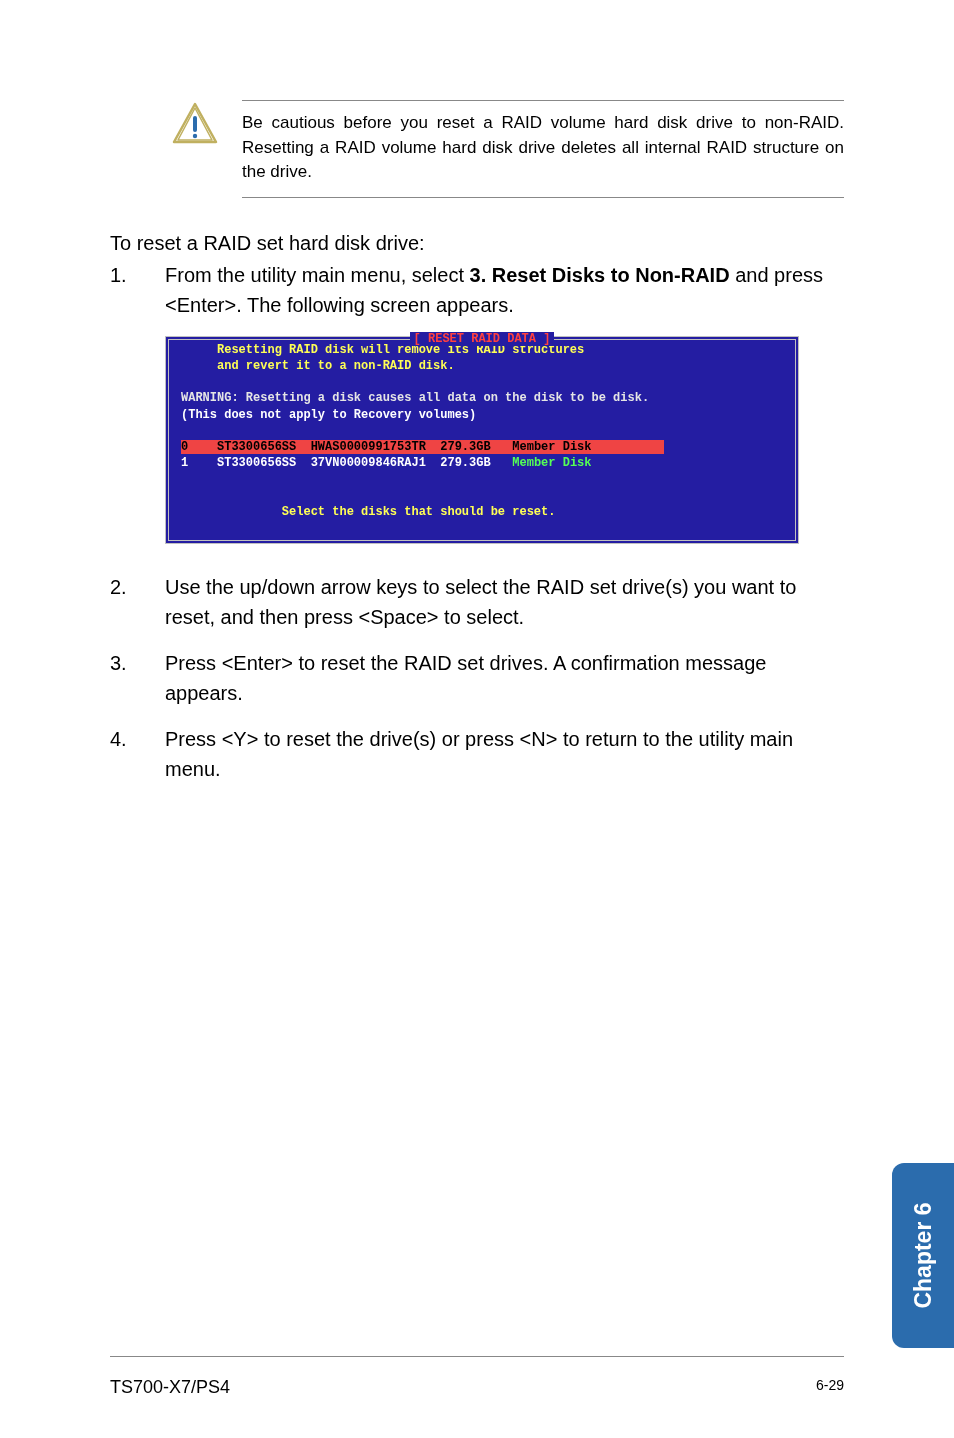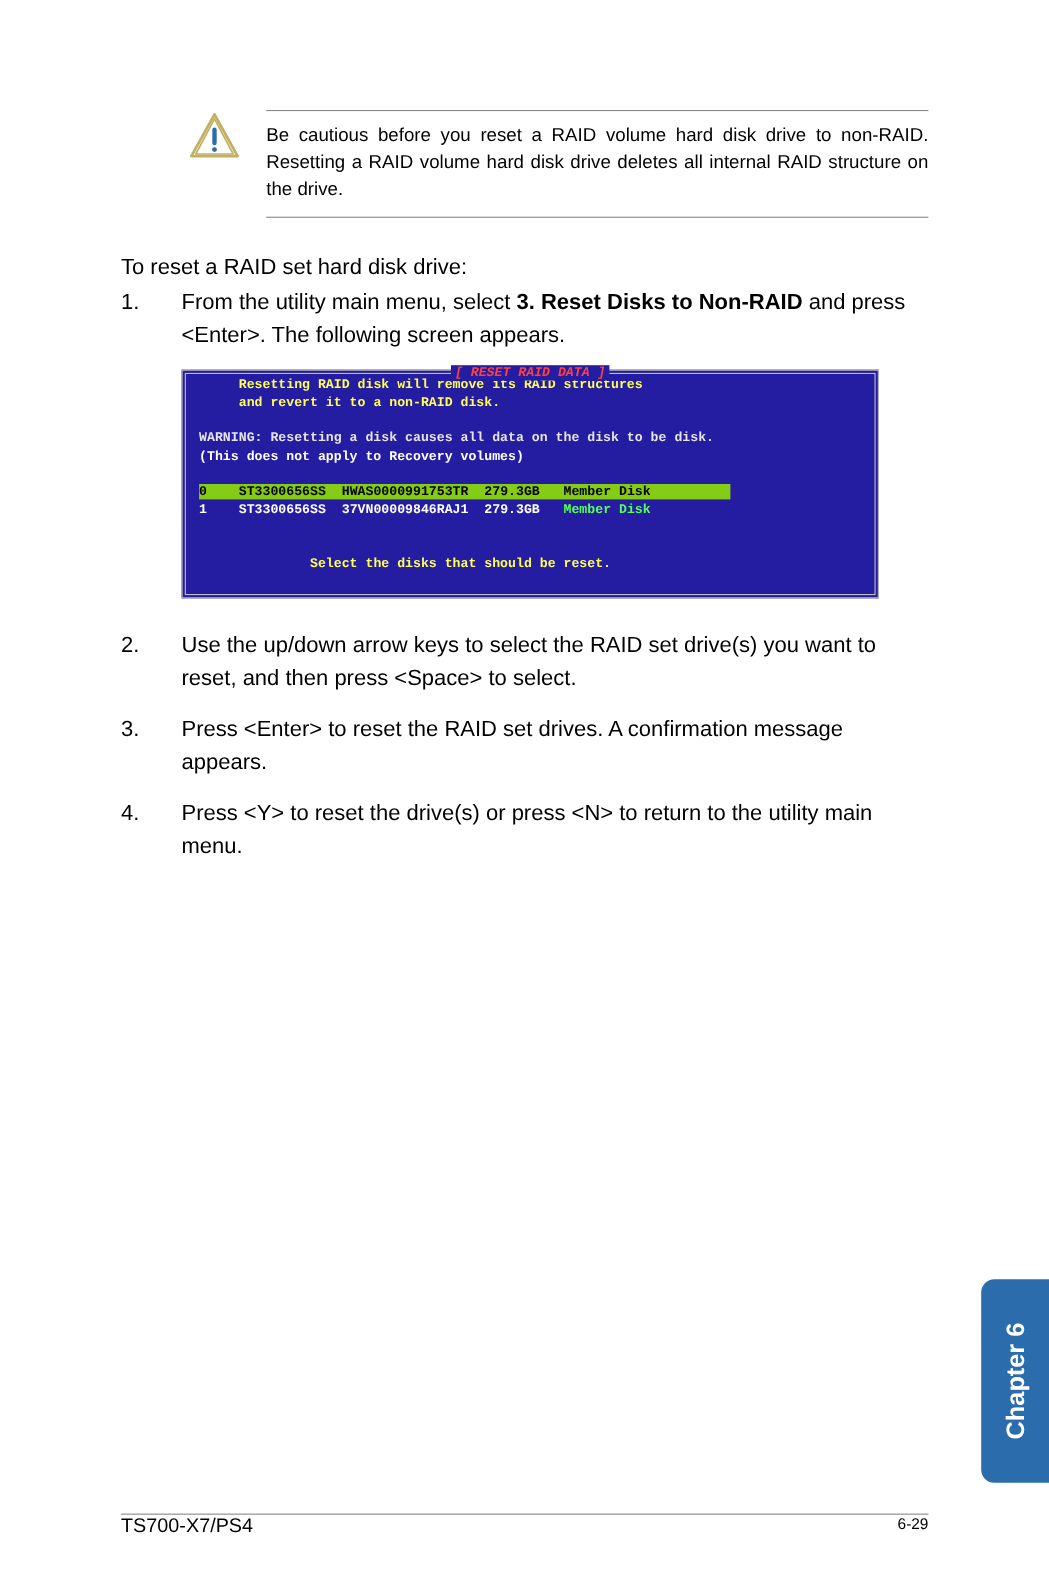--- a/index.html
+++ b/index.html
@@ -91,32 +91,31 @@
     position: absolute;
     top: -8px;
     left: 0;
     right: 0;
     text-align: center;
   }
   .terminal-title span {
     background: #241da2;
     color: #ff4040;
     padding: 0 4px;
-    font-style: italic;
   }
   .t-line {
     white-space: pre;
     line-height: 1.35;
   }
   .t-yellow { color: #ffff55; }
   .t-red { color: #e5e5e5; }
   .t-green { color: #55ff55; }
   .t-white { color: #ffffff; }
   .t-highlight {
-    background: #84cc16;
+    background: #ef4444;
     color: #000000;
   }
   .chapter-tab {
     position: absolute;
     right: 0;
     bottom: 90px;
     background: #2b6cad;
     color: #ffffff;
     width: 62px;
     height: 185px;
@@ -131,21 +130,21 @@
     font-size: 23px;
     font-weight: bold;
     white-space: nowrap;
   }
   .footer {
     position: absolute;
     bottom: 40px;
     left: 110px;
     right: 110px;
     border-top: 1px solid #888;
-    padding-top: 0;
+    padding-top: 20px;
     display: flex;
     justify-content: space-between;
     font-size: 18px;
   }
   .footer-right {
     font-size: 14px;
   }
 </style>
 </head>
 <body>

